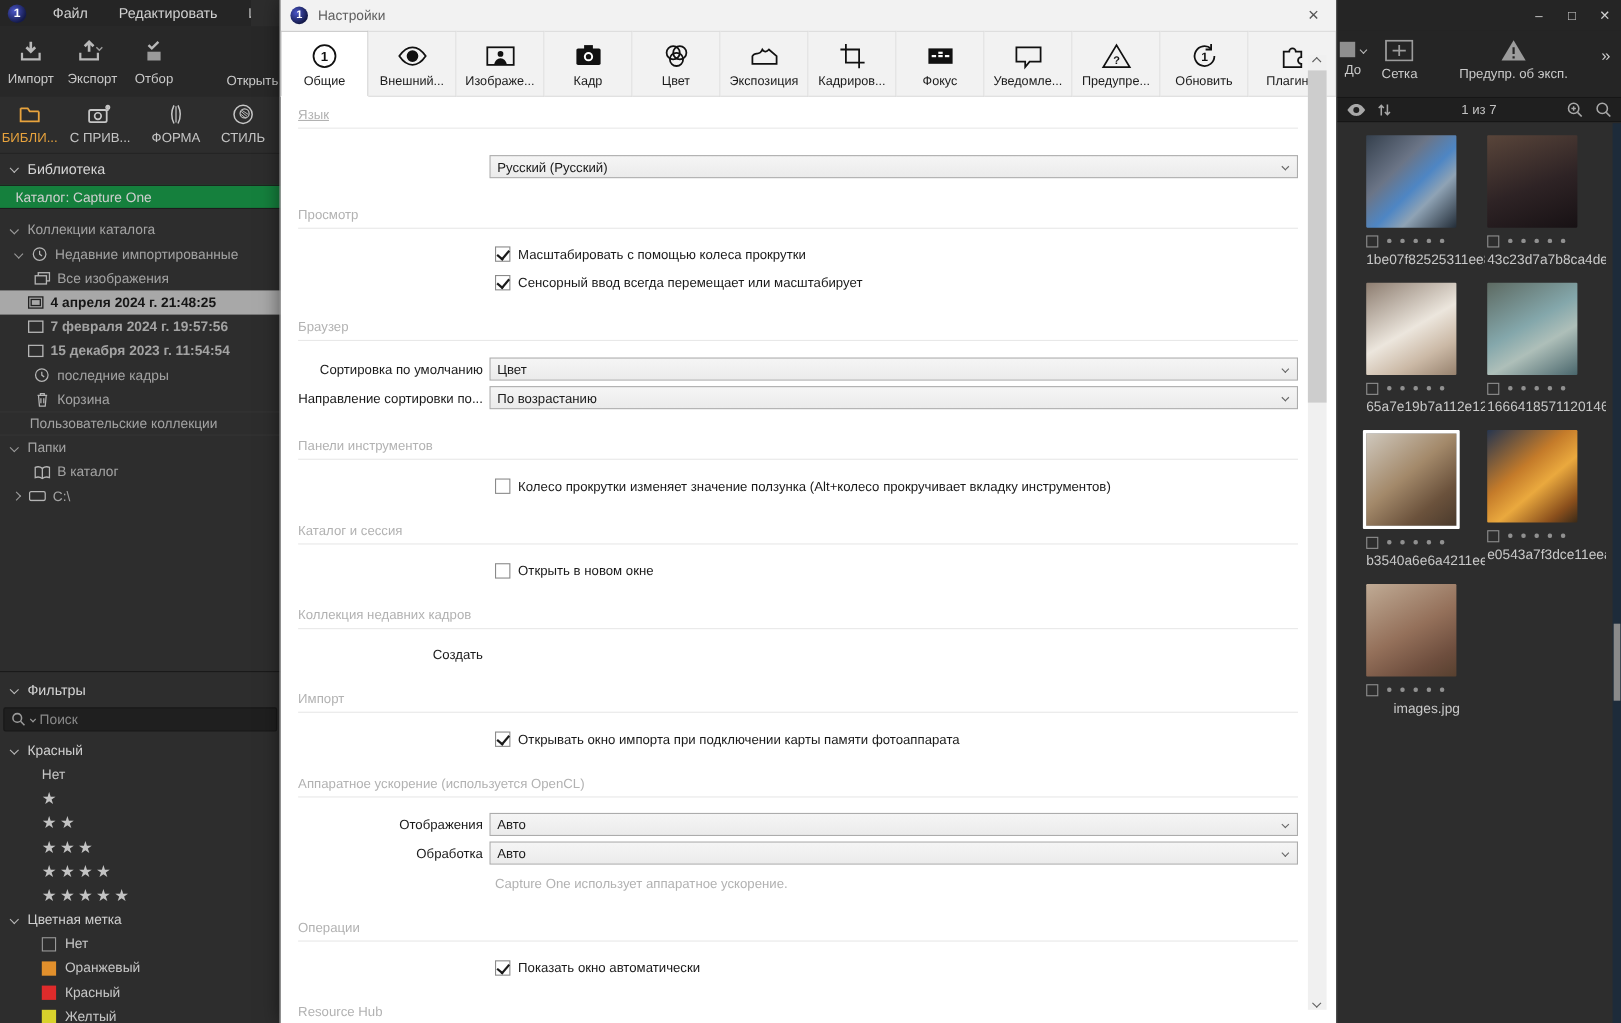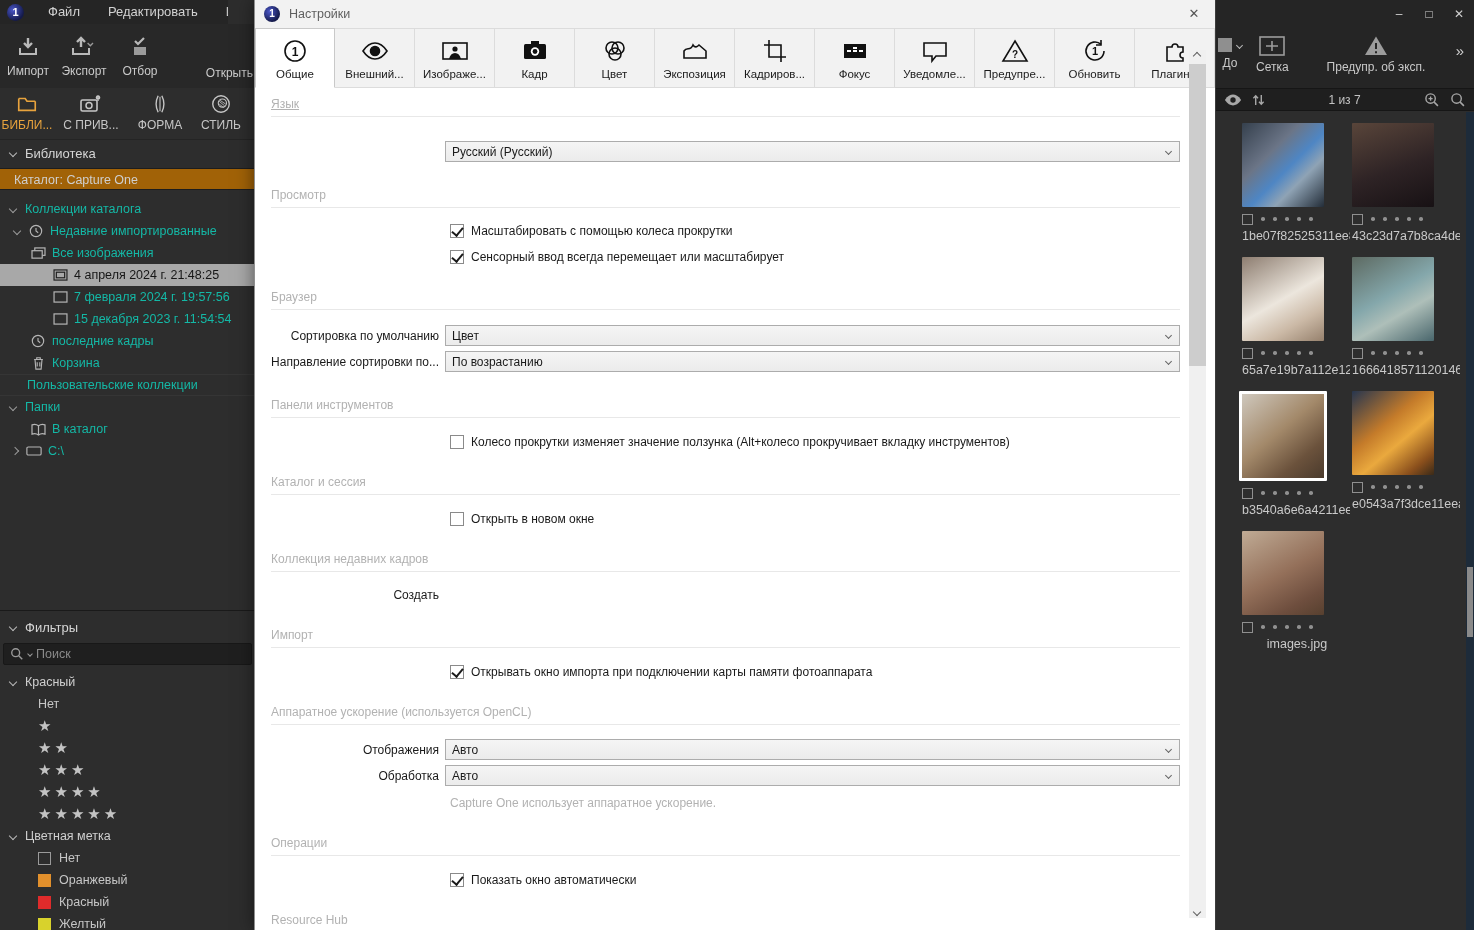--- a/index.html
+++ b/index.html
@@ -29,28 +29,28 @@
   .tool-tabs { position:absolute; left:0; top:88px; width:255px; height:52px; background:#2d2d2d;
                display:flex; align-items:flex-start; overflow:hidden; border-bottom:1px solid #242424;}
   .tt { display:flex; flex-direction:column; align-items:center; padding-top:5px; color:#c6c6c6; flex:0 0 auto;}
   .tt .lbl { font-size:12px; margin-top:3px; white-space:nowrap; }
   .tt.active { color:#e8a33d; }
   .tt.active .lbl { color:#e8a33d; }
 
   .lib-head, .flt-head { display:flex; align-items:center; gap:9px; height:24px; padding-left:10px;
                           color:#d5d5d5; font-size:13px; }
   .lib-block { position:absolute; left:0; top:141px; width:255px; }
-  .catalog-bar { height:22px; background:#a16207; border-top:1px solid #1d1d1d; border-bottom:1px solid #1d1d1d;
+  .catalog-bar { height:22px; background:#15803d; border-top:1px solid #1d1d1d; border-bottom:1px solid #1d1d1d;
                  color:#cfcfcf; font-size:12.5px; line-height:22px; padding-left:14px; margin-top:3px;}
   .tree { margin-top:8px; }
-  .trow { height:22px; display:flex; align-items:center; color:#14b8a6; font-size:12.5px; white-space:nowrap; }
+  .trow { height:22px; display:flex; align-items:center; color:#a3a3a3; font-size:12.5px; white-space:nowrap; }
   .trow .chev { margin-left:10px; border-color:#9a9a9a; }
   .trow.sel { background:#a8a8a8; color:#161616; }
   .trow.sel svg { stroke:#222; }
-  .tico { display:inline-flex; width:16px; justify-content:center; margin-right:6px; } .ind1 { padding-left:30px; } .ind2 { padding-left:52px; }
+  .tico { display:inline-flex; width:16px; justify-content:center; margin-right:6px; } .ind1 { padding-left:30px; } .ind2 { padding-left:24px;font-weight:bold; }
   .plain-row { padding-left:27px; border-top:1px solid #353535; border-bottom:1px solid #353535; }
 
   .flt-block { position:absolute; left:0; top:610px; width:255px; height:320px; border-top:1px solid #1a1a1a; padding-top:4px;}
   .search-bar { margin:4px 3px 6px 3px; height:22px; background:#1f1f1f; border:1px solid #181818; border-radius:2px;
                 display:flex; align-items:center; padding:0 6px; gap:4px; }
   .search-bar input { flex:1; background:transparent; border:none; outline:none; color:#c6c6c6; font-size:12.5px;
                       font-family:"Liberation Sans", sans-serif; }
   .search-bar input::placeholder { color:#8a8a8a; }
   .frow { height:22px; display:flex; align-items:center; color:#c6c6c6; font-size:12.5px; padding-left:38px; }
   .fgroup { display:flex; align-items:center; gap:9px; height:22px; padding-left:10px; color:#cfcfcf; font-size:12.5px;}

